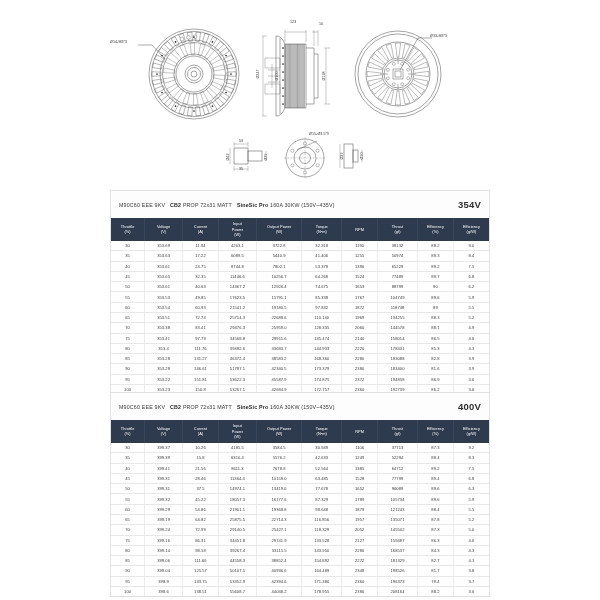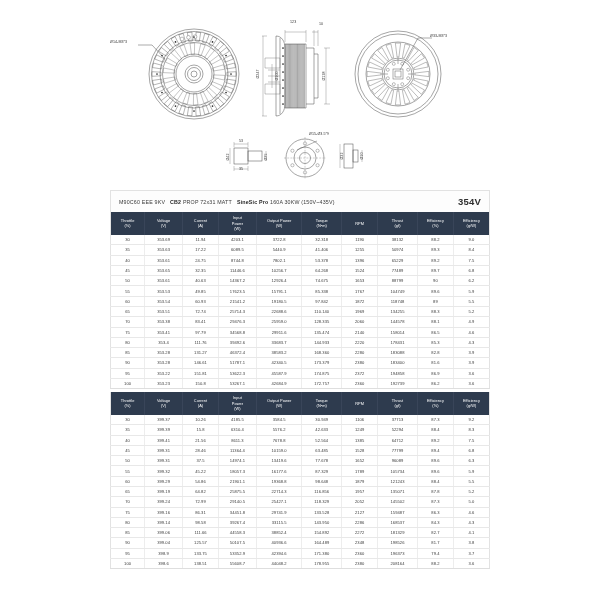--- a/index.html
+++ b/index.html
@@ -25,21 +25,21 @@
     font-family:"Liberation Sans", sans-serif;
   }
 
   
   .block{position:absolute;left:110px;width:380px;}
   #block0{top:190px;}
   #block1{top:392px;}
 
   .titlebar{
     display:flex;align-items:center;
-    height:22px;
+    height:28px;
     background:#fdfdfd;
     border:1px solid #e2e2e2;
     border-bottom:none;
     padding:0 8px;
     box-sizing:border-box;
     gap:48px;
   }
   .titlebar .tline{
     flex:1;
     font-size:5.3px;
@@ -602,20 +602,26 @@
             <td>2360</td>
             <td>192739</td>
             <td>86.2</td>
             <td>3.6</td>
           </tr>
         </tbody>
     </table>
   </div>
 
   <div class="block" id="block1">
+    <div class="titlebar">
+      <div class="tline">
+        <span>M90C60 EEE 9KV</span><span class="sep"></span><b>CB2</b> <span>PROP 72x31 MATT</span><span class="sep"></span><b>SineSic Pro</b> <span>160A 30KW (150V~435V)</span>
+      </div>
+      <div class="voltbadge">400V</div>
+    </div>
     <table class="spec">
       <colgroup>
         <col class="c0">
           <col class="c1">
           <col class="c2">
           <col class="c3">
           <col class="c4">
         <col class="c5">
           <col class="c6">
           <col class="c7">

